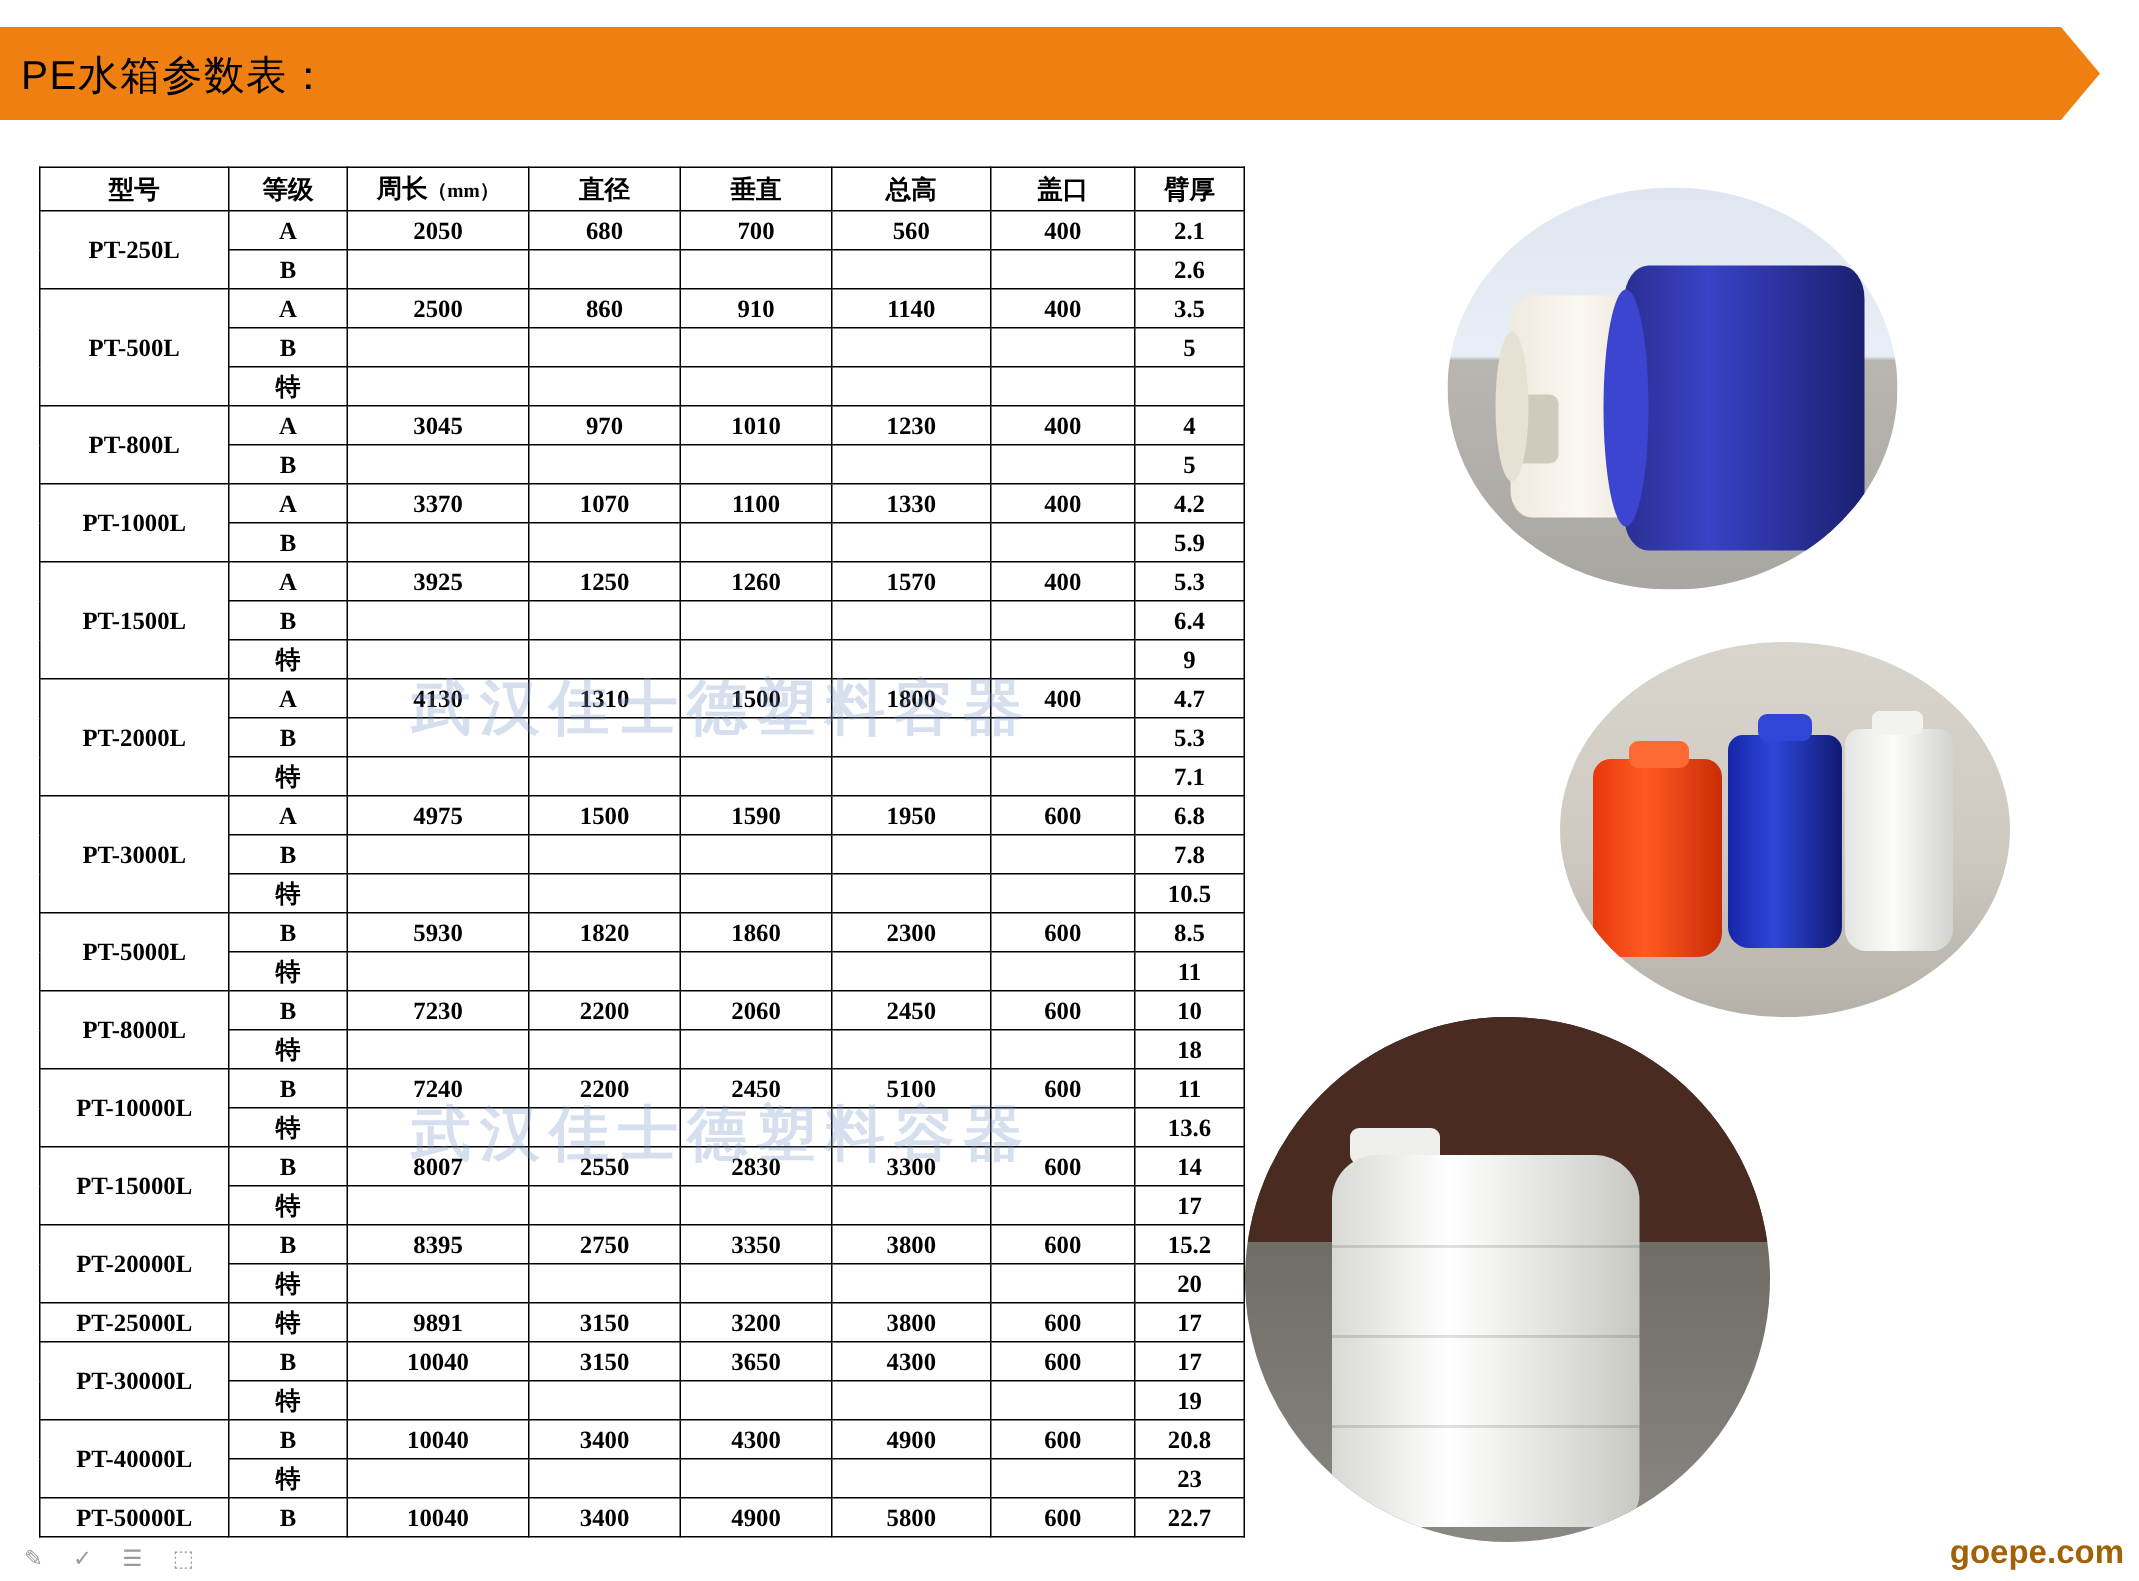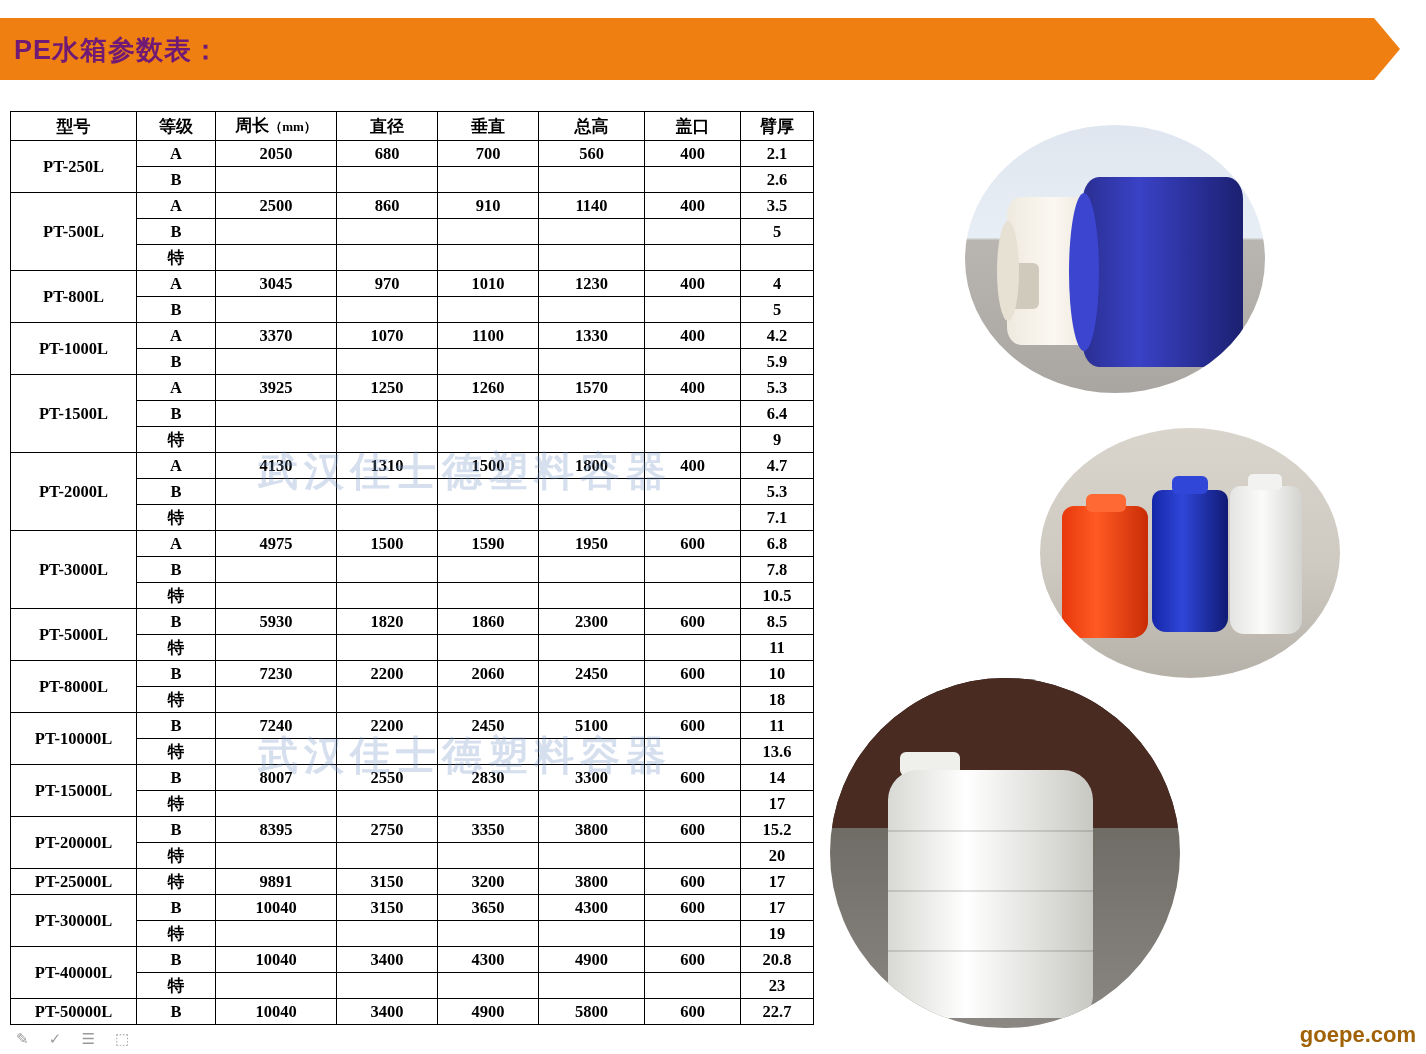--- a/index.html
+++ b/index.html
@@ -19,27 +19,27 @@
     content:"";position:absolute;right:0;top:0;
     width:0;height:0;
     border-top:31px solid #ffffff;
     border-bottom:31px solid #ffffff;
     border-right:26px solid #ffffff;
     border-left:26px solid transparent;
   }
   .banner-title{
     position:absolute;left:14px;top:14px;
     font-family:"Liberation Sans", sans-serif;
-    font-weight:bold;font-size:27px;color:#701a75;
+    font-weight:normal;font-size:27px;color:#000000;
     letter-spacing:1px;
     text-align:center;
   }
   
   .table-wrap{
-    position:absolute;left:10px;top:111px;width:780px;
+    position:absolute;left:26px;top:111px;width:780px;
   }
   table.spec{
     border-collapse:collapse;
     width:780px;
     table-layout:fixed;
   }
   table.spec td, table.spec th{
     border:1px solid #000000;
     text-align:center;
     font-family:"Liberation Serif", serif;

